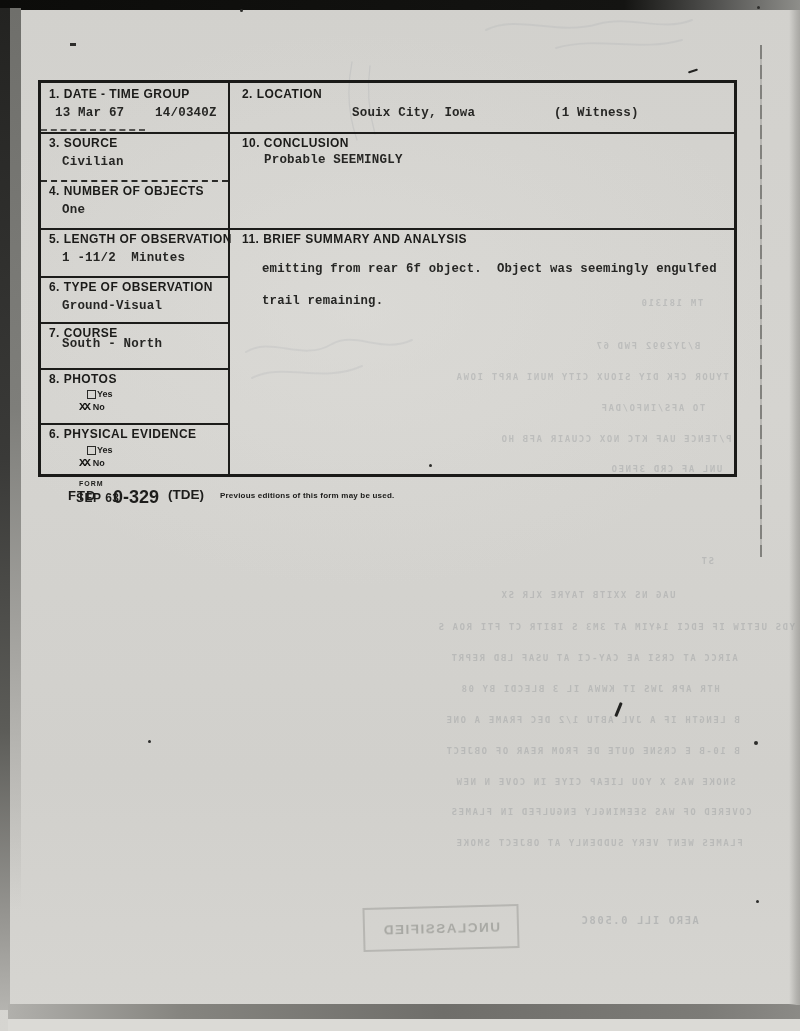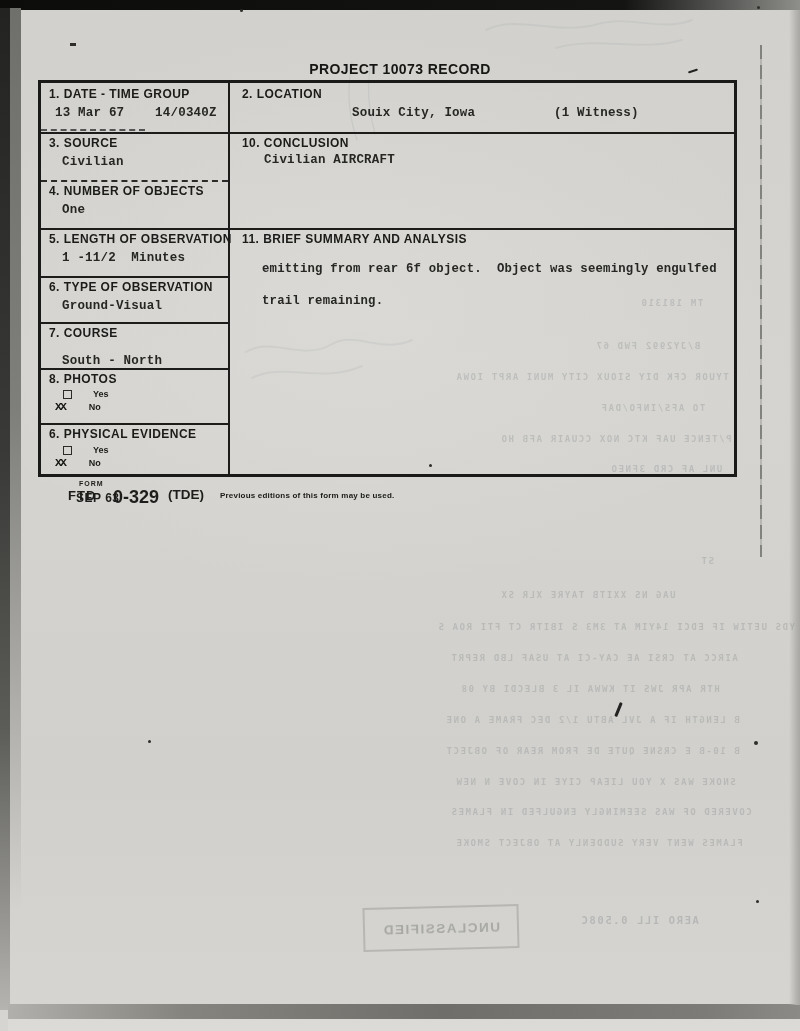--- a/index.html
+++ b/index.html
@@ -34,21 +34,21 @@
   .vline{position:absolute;left:187px;top:0;width:2px;height:391px;background:#1c1c1a;}
   .hline{position:absolute;height:2px;background:#1c1c1a;}
   .hline.full{left:0;width:693px;}
   .hline.lcol{left:0;width:187px;}
   .hline.dashed{background:none;border-top:2px dashed #2a2a28;height:0;}
   .date-dash{position:absolute;left:0;top:46px;width:104px;height:0;border-top:2px dashed #333331;opacity:.8;}
 
   .flabel{position:absolute;font-size:12px;font-weight:700;letter-spacing:.45px;color:#1b1b19;white-space:pre;}
   .fvalue{position:absolute;font-family:"Liberation Mono",monospace;font-weight:700;
     font-size:12.5px;color:#262624;white-space:pre;letter-spacing:.2px;}
-  .chkrow{position:absolute;font-size:9px;font-weight:700;color:#1b1b19;display:flex;align-items:center;gap:21px;}
+  .chkrow{position:absolute;font-size:9px;font-weight:700;color:#1b1b19;display:flex;align-items:center;gap:1px;margin-left:24px;}
   .chkbox{display:inline-block;width:7px;height:7px;border:1.4px solid #2a2a28;}
   .xxmark{font-family:"Liberation Mono",monospace;font-weight:700;font-size:11.5px;letter-spacing:-2px;color:#141412;margin-right:3px;}
 
   
   .footer{position:absolute;left:40px;top:480px;width:420px;height:26px;}
   .f-ftd{position:absolute;left:0;top:8px;font-size:13px;font-weight:700;letter-spacing:1px;color:#1c1c1a;margin-left:28px;}
   .f-form{position:absolute;left:39px;top:0px;font-size:7px;font-weight:700;letter-spacing:1px;}
   .f-sep{position:absolute;left:36px;top:11px;font-size:12px;font-weight:700;letter-spacing:.5px;}
   .f-num{position:absolute;left:73px;top:7px;font-size:18px;font-weight:700;}
   .f-tde{position:absolute;left:128px;top:7px;font-size:13.5px;font-weight:700;}
@@ -96,21 +96,20 @@
       <path d="M556,48 C598,36 640,52 682,40"></path>
       <path d="M246,352 C272,336 302,362 332,344 C356,331 382,354 412,340"></path>
       <path d="M252,378 C282,362 322,384 362,366"></path>
     </g>
     <g fill="none" stroke="#90969e" stroke-width="1.3" opacity="0.18" stroke-linecap="round">
       <path d="M352,62 C346,92 350,120 357,140"></path>
       <path d="M370,66 C366,94 370,116 375,134"></path>
     </g>
   </svg>
 
-  <div class="title">PROJECT 10073 RECORD</div>
 
   <div class="ftable">
     <div class="vline"></div>
     <div class="hline full" style="top:49px"></div>
     <div class="hline full" style="top:145px"></div>
     <div class="hline lcol dashed" style="top:97px"></div>
     <div class="hline lcol" style="top:193px"></div>
     <div class="hline lcol" style="top:239px"></div>
     <div class="hline lcol" style="top:285px"></div>
     <div class="hline lcol" style="top:340px"></div>
@@ -120,37 +119,37 @@
     <div class="fvalue" style="left:14px;top:23px">13 Mar 67    14/0340Z</div>
 
     <div class="flabel" style="left:201px;top:4px">2. LOCATION</div>
     <div class="fvalue" style="left:311px;top:23px">Souix City, Iowa</div>
     <div class="fvalue" style="left:513px;top:23px">(1 Witness)</div>
 
     <div class="flabel" style="left:8px;top:53px">3. SOURCE</div>
     <div class="fvalue" style="left:21px;top:72px">Civilian</div>
 
     <div class="flabel" style="left:201px;top:53px">10. CONCLUSION</div>
-    <div class="fvalue" style="left:223px;top:70px">Civilian AIRCRAFT</div>
+    <div class="fvalue" style="left:223px;top:70px">Probable SEEMINGLY</div>
 
     <div class="flabel" style="left:8px;top:101px">4. NUMBER OF OBJECTS</div>
     <div class="fvalue" style="left:21px;top:120px">One</div>
 
     <div class="flabel" style="left:8px;top:149px">5. LENGTH OF OBSERVATION</div>
     <div class="fvalue" style="left:21px;top:168px">1 -11/2  Minutes</div>
 
     <div class="flabel" style="left:201px;top:149px">11. BRIEF SUMMARY AND ANALYSIS</div>
     <div class="fvalue" style="left:221px;top:179px;font-size:12.3px">emitting from rear 6f object.  Object was seemingly engulfed</div>
     <div class="fvalue" style="left:221px;top:211px;font-size:12.3px">trail remaining.</div>
 
     <div class="flabel" style="left:8px;top:197px">6. TYPE OF OBSERVATION</div>
     <div class="fvalue" style="left:21px;top:216px">Ground-Visual</div>
 
     <div class="flabel" style="left:8px;top:243px">7. COURSE</div>
-    <div class="fvalue" style="left:21px;top:271px">South - North</div>
+    <div class="fvalue" style="left:21px;top:254px">South - North</div>
 
     <div class="flabel" style="left:8px;top:289px">8. PHOTOS</div>
     <div class="chkrow" style="left:22px;top:306px">
       <span class="chkbox"></span>
       <span>Yes</span>
     </div>
     <div class="chkrow" style="left:14px;top:317px">
       <span class="xxmark">XX</span>
       <span>No</span>
     </div>

